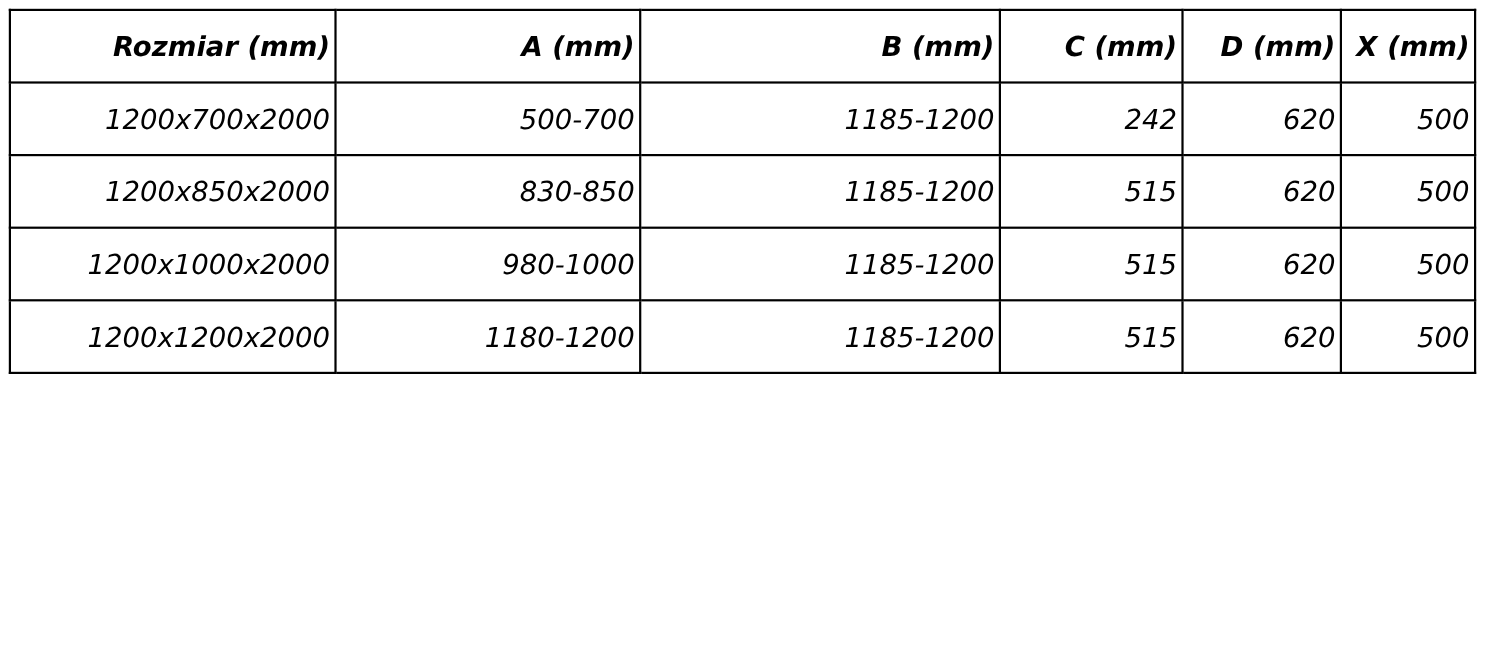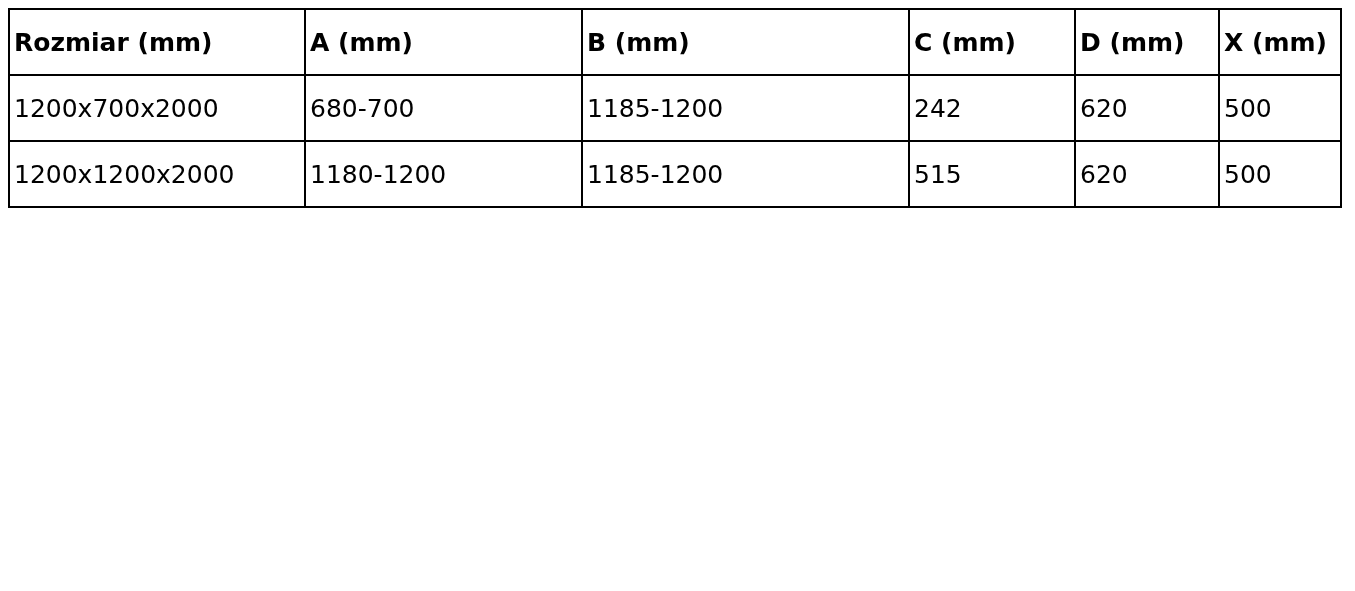--- a/index.html
+++ b/index.html
@@ -22,26 +22,27 @@
   table.size-table {
     border-collapse: collapse;
     width: 1324px;
     margin-left: 8px;
     margin-top: 8px;
     table-layout: fixed;
   }
   table.size-table th,
   table.size-table td {
     border: 2px solid #000000;
-    text-align: left;
+    text-align: right;
     vertical-align: middle;
     font-size: 25px;
     height: 64px;
     padding: 0 4px;
     white-space: nowrap;
+    font-style: italic;
   }
   table.size-table th {
     font-weight: bold;
     font-size: 25px;
   }
   table.size-table td {
     font-weight: normal;
   }
   
   col.c0 { width: 296px; }
@@ -70,23 +71,39 @@
         <th>A (mm)</th>
         <th>B (mm)</th>
         <th>C (mm)</th>
         <th>D (mm)</th>
         <th>X (mm)</th>
       </tr>
     </thead>
     <tbody>
       <tr>
         <td>1200x700x2000</td>
-        <td>680-700</td>
+        <td>500-700</td>
         <td>1185-1200</td>
         <td>242</td>
+        <td>620</td>
+        <td>500</td>
+      </tr>
+      <tr>
+        <td>1200x850x2000</td>
+        <td>830-850</td>
+        <td>1185-1200</td>
+        <td>515</td>
+        <td>620</td>
+        <td>500</td>
+      </tr>
+      <tr>
+        <td>1200x1000x2000</td>
+        <td>980-1000</td>
+        <td>1185-1200</td>
+        <td>515</td>
         <td>620</td>
         <td>500</td>
       </tr>
       <tr>
         <td>1200x1200x2000</td>
         <td>1180-1200</td>
         <td>1185-1200</td>
         <td>515</td>
         <td>620</td>
         <td>500</td>

